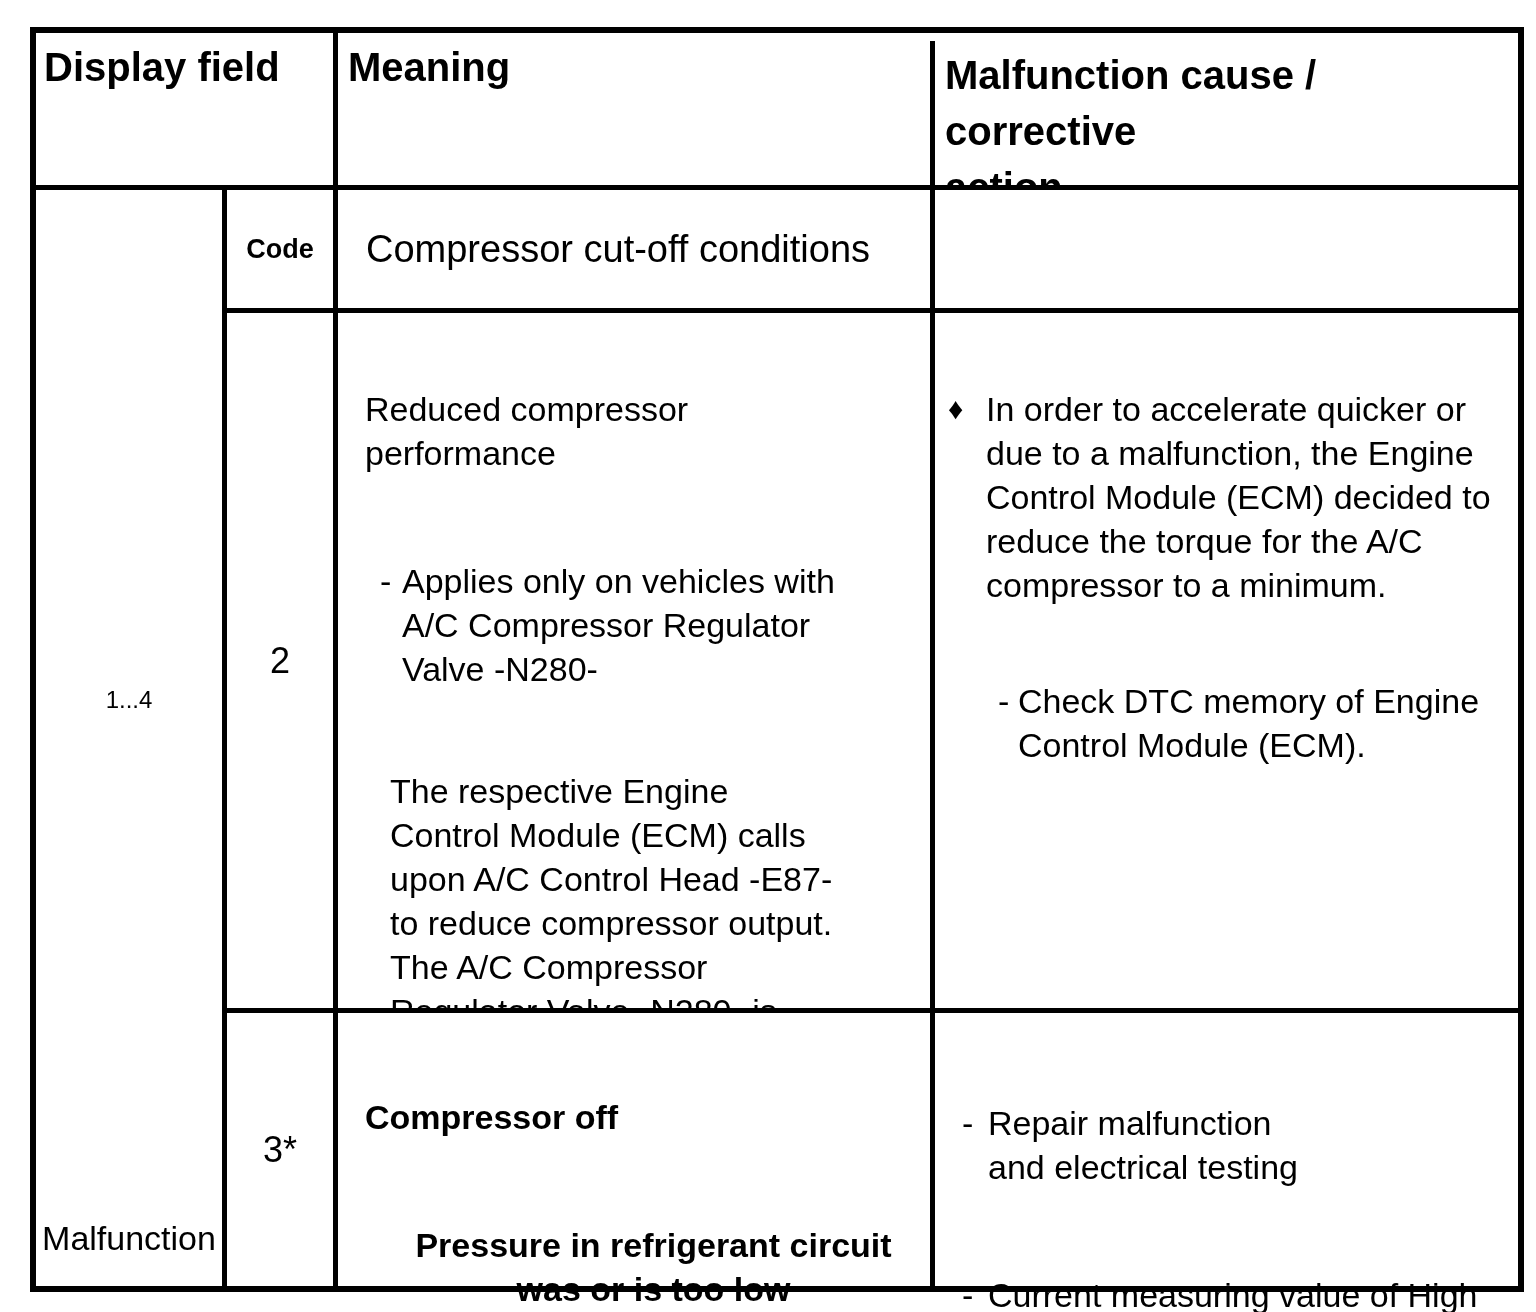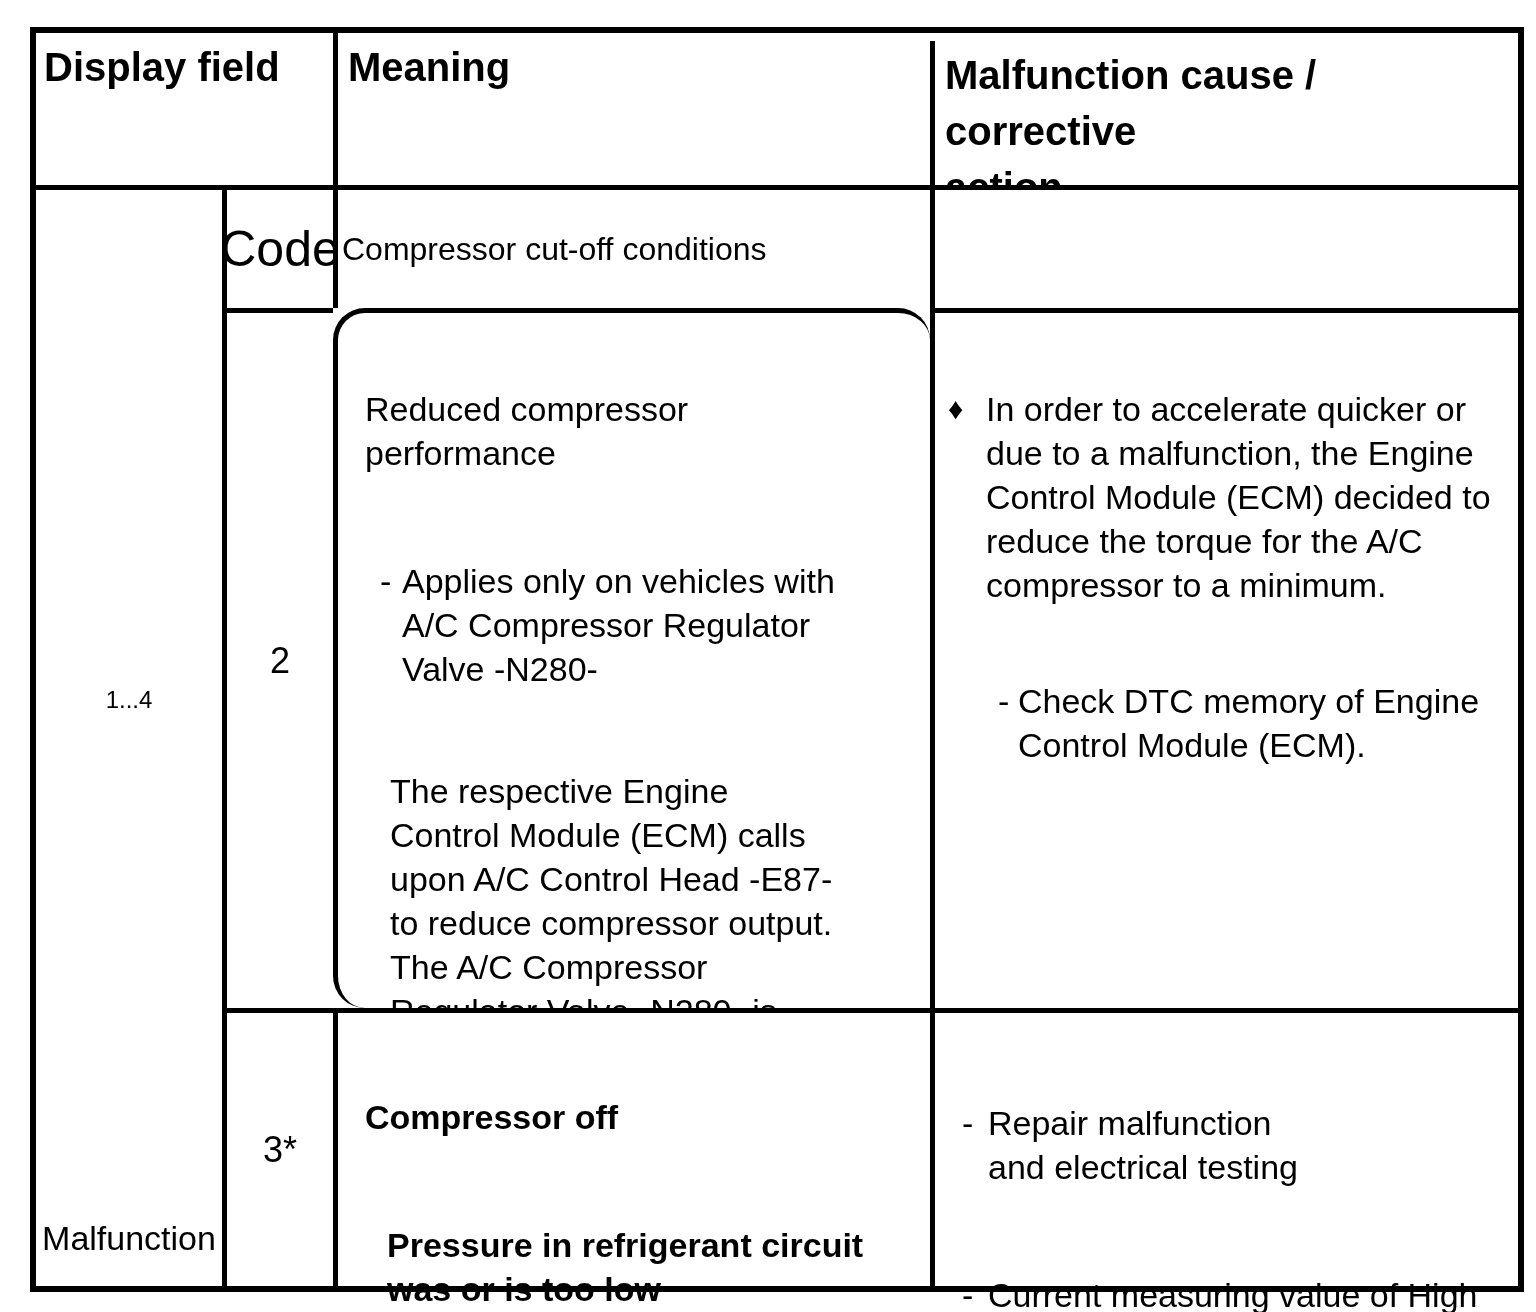--- a/index.html
+++ b/index.html
@@ -49,45 +49,45 @@
   .continuation-label {
     position: absolute; bottom: 26px; left: 0; width: 100%;
     text-align: center; font-size: 34px; line-height: 44px;
   }
 
   
   .codecell {
     display: flex; align-items: center; justify-content: center;
     text-align: center;
   }
-  .c-code-label   { grid-column: 2; grid-row: 2; font-size: 50px; }
+  .c-code-label   { grid-column: 2; grid-row: 2; font-size: 27px; font-weight: bold; }
   .c-2            { grid-column: 2; grid-row: 3; font-size: 36px; }
   .c-3            { grid-column: 2; grid-row: 4; font-size: 36px; }
 
   .c-code-meaning {
     grid-column: 3; grid-row: 2;
     display: flex; align-items: center;
-    font-size: 32px; padding-left: 4px; white-space: pre-line;
+    font-size: 38px; padding-left: 28px; white-space: pre-line;
   }
   .c-code-mal { grid-column: 4; grid-row: 2; }
 
   
   .detail { font-size: 34px; line-height: 44px; white-space: pre-line; }
-  .c-2-meaning { grid-column: 3; grid-row: 3; padding: 30px 10px 10px 27px; border-radius: 32px; }
+  .c-2-meaning { grid-column: 3; grid-row: 3; padding: 30px 10px 10px 27px; }
   .c-2-mal     { grid-column: 4; grid-row: 3; padding: 30px 10px 10px 13px; }
   .c-3-meaning { grid-column: 3; grid-row: 4; padding: 38px 10px 10px 27px; font-weight: bold; }
   .c-3-mal     { grid-column: 4; grid-row: 4; padding: 44px 10px 10px 13px; }
 
   .block { display: flex; align-items: flex-start; }
   .mt28 { margin-top: 28px; }
   .mt34 { margin-top: 34px; }
   .mt40 { margin-top: 40px; }
   .ml14 { margin-left: 14px; }
   .ml15 { margin-left: 15px; }
-  .ml22 { margin-left: 22px; }
+  .ml22 { margin-left: 22px; text-align: center; }
   .ml25 { margin-left: 25px; }
   .ml50 { margin-left: 50px; }
   .bullet { flex: none; white-space: pre; }
   .bw20 { width: 20px; }
   .bw22 { width: 22px; }
   .bw26 { width: 26px; }
   .bw38 { width: 38px; font-size: 30px; line-height: 44px; }
   .txt { flex: 1 1 auto; white-space: pre-line; }
 </style>
 </head>

